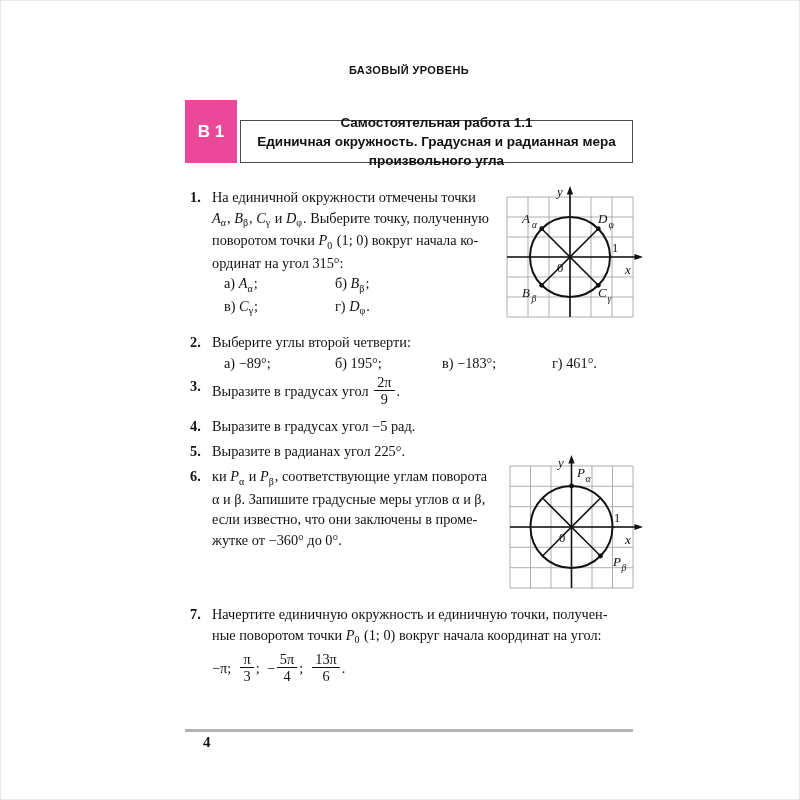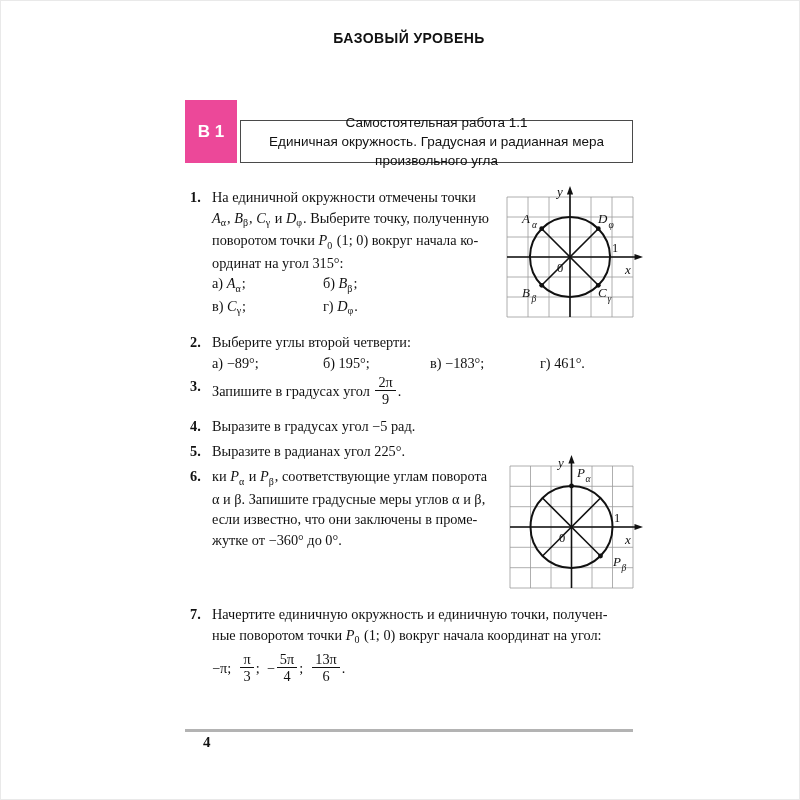--- a/index.html
+++ b/index.html
@@ -1,38 +1,38 @@
 <!DOCTYPE html>
 <html><head>
 <meta charset="utf-8">
 <style>
   html,body{margin:0;padding:0;background:#fff;}
   .page{position:relative;width:800px;height:800px;background:#ffffff;color:#111;
         font-family:"Liberation Serif",serif;overflow:hidden;box-shadow:inset 0 0 0 1px #e9e9e9;}
-  .hdr{position:absolute;top:30px;left:185px;width:448px;text-align:center;
-       font-family:"Liberation Sans",sans-serif;font-weight:bold;font-size:14px;letter-spacing:.4px;}
+  .hdr{position:absolute;top:64px;left:185px;width:448px;text-align:center;
+       font-family:"Liberation Sans",sans-serif;font-weight:bold;font-size:11px;letter-spacing:.4px;}
   .wsbox{position:absolute;top:100px;left:185px;width:448px;height:63px;display:flex;}
   .badge{width:52px;background:#ec4899;color:#fff;font-family:"Liberation Sans",sans-serif;
          font-weight:bold;font-size:17px;display:flex;align-items:center;justify-content:center;flex:none;}
   .tbox{flex:1;margin-left:3px;border:1.4px solid #4a4a4a;display:flex;flex-direction:column;
         align-items:center;justify-content:center;font-family:"Liberation Sans",sans-serif;
-        font-weight:normal;font-size:13.5px;line-height:1.42;text-align:center;margin-top:20px;}
+        font-weight:bold;font-size:13.5px;line-height:1.42;text-align:center;margin-top:20px;}
   .prob{position:absolute;display:flex;font-size:14.3px;line-height:20.5px;}
   .pnum{width:27px;flex:none;font-weight:bold;padding-left:5px;box-sizing:border-box;}
   .ptext{flex:1;}
   .line{white-space:nowrap;}
   .i{font-style:italic;}
   .s{font-size:10px;position:relative;top:3.5px;margin-right:1px;}
   .frac{display:inline-flex;flex-direction:column;vertical-align:middle;text-align:center;
         margin:0 2px;line-height:1.12;position:relative;top:-2px;}
   .fn{display:block;padding:0 3px;}
   .fd{display:block;border-top:1.3px solid #111;padding:0 3px;}
   .optrow{display:flex;}
   .optcell{white-space:nowrap;}
-  .w111{width:111px;flex:none;}
+  .w111{width:111px;flex:none;margin-left:12px;}
   .w107{width:107px;flex:none;}
   .w110{width:110px;flex:none;}
   .diagram{position:absolute;}
   .rule{position:absolute;left:185px;top:729px;width:448px;height:3px;background:#b3b3b3;}
   .pageno{position:absolute;left:203px;top:734px;font-weight:bold;font-size:15px;}
   text{font-family:"Liberation Serif",serif;fill:#111;}
   .dl{font-style:italic;font-size:13px;}
   .ds{font-style:italic;font-size:9.5px;}
   .dn{font-size:12.5px;}
 </style>
@@ -127,21 +127,21 @@
         <div class="optcell w107">б) 195°;</div>
         <div class="optcell w110">в) −183°;</div>
         <div class="optcell">г) 461°.</div>
       </div>
     </div>
   </div>
 
   <div class="prob" style="top:376px;left:185px;width:448px;">
     <div class="pnum">3.</div>
     <div class="ptext">
-      <div class="line"><span class="n">Запишите в градусах угол </span><span class="frac">
+      <div class="line"><span class="n">Выразите в градусах угол </span><span class="frac">
             <span class="fn">2π</span>
             <span class="fd">9</span>
           </span><span class="n">.</span></div>
     </div>
   </div>
 
   <div class="prob" style="top:416px;left:185px;width:448px;">
     <div class="pnum">4.</div>
     <div class="ptext">
       <div class="line">Выразите в градусах угол −5 рад.</div>

